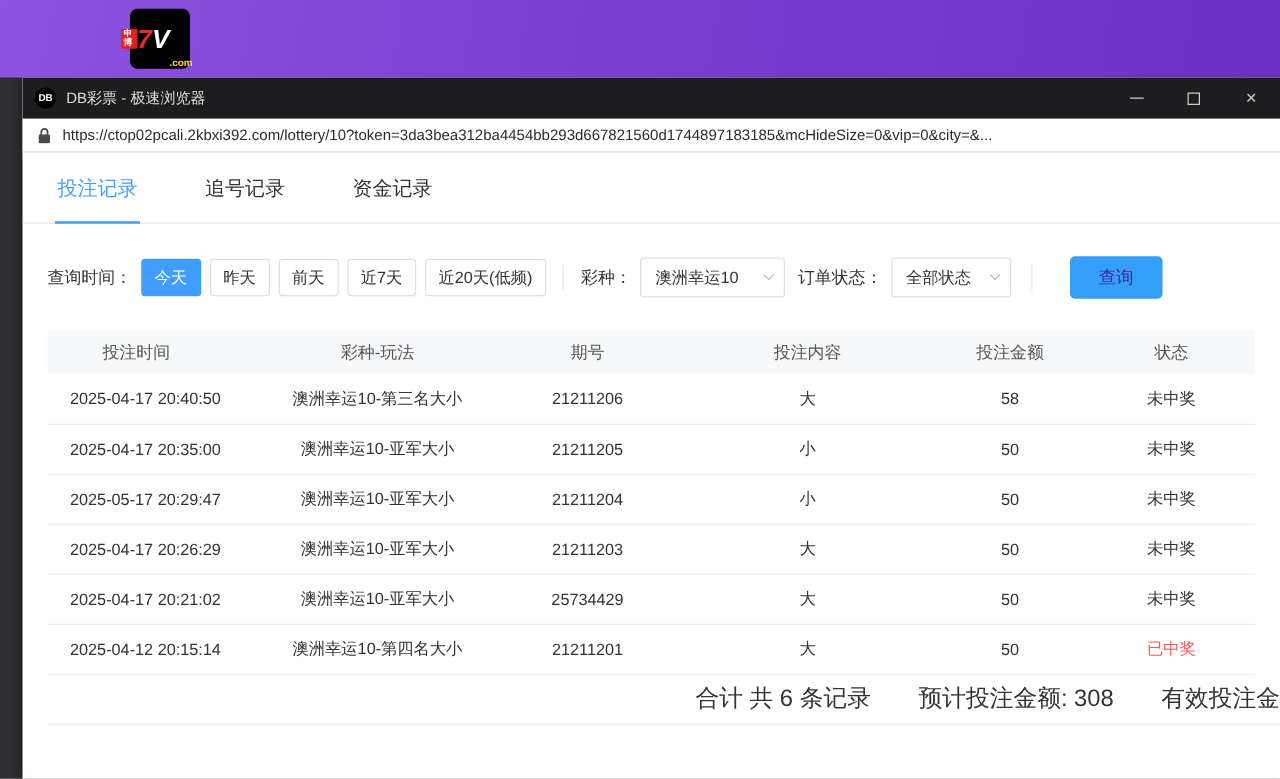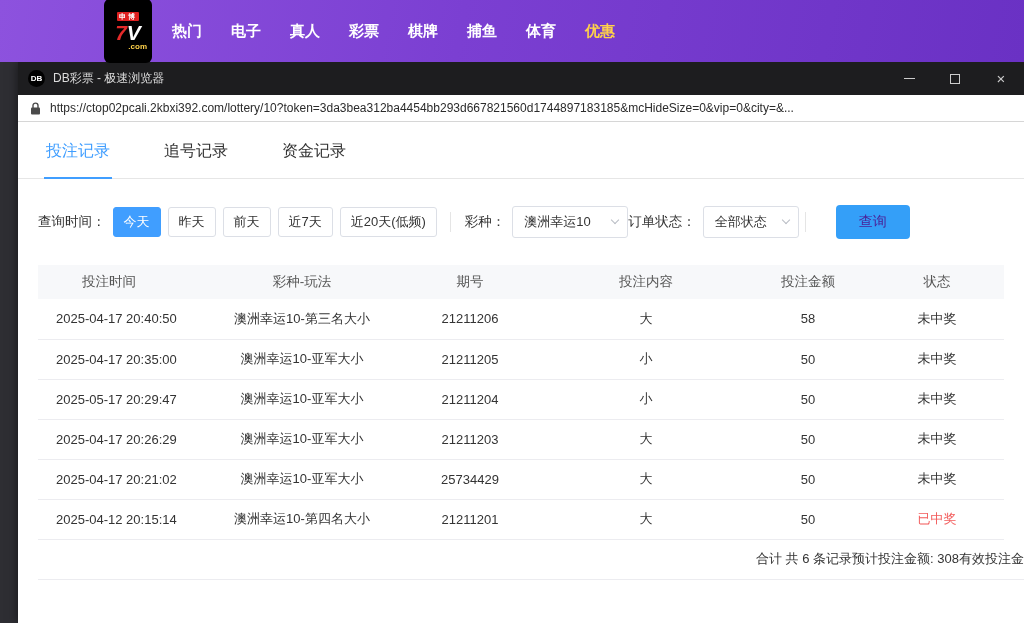--- a/index.html
+++ b/index.html
@@ -13,23 +13,23 @@
 
   
   .topnav {
     position: absolute; top:0; left:0; width:100%; height:62px;
     background: linear-gradient(100deg, #8d52de 0%, #7b3fd2 45%, #6a31c4 100%);
     display: flex; align-items: center;
     z-index: 2;
   }
   .logo {
     margin-left: 104px;
-    width: 48px; height: 64px;
+    width: 48px; height: 48px;
     background: #000; border-radius: 6px;
-    display: flex; flex-direction: column; align-items: center; justify-content: center;
+    display: flex; flex-direction: row; align-items: center; justify-content: center;
     line-height: 1; cursor: pointer;
   }
   .logo-badge {
     color: #fff; background: #e02020; font-size: 7px; font-weight: bold;
     padding: 1px 2px; border-radius: 1px; letter-spacing: 2px; margin-bottom: 1px;
   }
   .logo-main { font-size: 21px; font-weight: bold; font-style: italic; }
   .logo-main .seven { color: #e42a2a; }
   .logo-main .vee { color: #fff; }
   .logo-suffix { color: #ffd24a; font-size: 8px; font-weight: bold; align-self: flex-end; margin-right: 5px; }
@@ -73,21 +73,21 @@
   .tbtn {
     height: 30px; padding: 0 10px; border: 1px solid #dcdfe6; background: #fff;
     border-radius: 3px; margin-right: 7px; font-size: 13px; color: #333;
     display: flex; align-items: center; cursor: pointer; white-space: nowrap;
   }
   .tbtn.active { background: #409eff; border-color: #409eff; color: #fff; }
   .vsep { width: 1px; height: 20px; background: #e5e5e5; margin: 0 14px 0 6px; flex: none; }
   .dropdown {
     height: 32px; border: 1px solid #dcdfe6; border-radius: 3px;
     display: flex; align-items: center; justify-content: space-between;
-    padding: 0 9px 0 11px; color: #333; cursor: pointer; white-space: nowrap;
+    padding: 0 9px 0 11px; margin-right: 10px; color: #333; cursor: pointer; white-space: nowrap;
   }
   .dropdown.lottery { width: 116px; }
   .dropdown.status { width: 96px; }
   .chev {
     border: solid #b8bcc4; border-width: 0 1.5px 1.5px 0;
     padding: 2.5px; transform: rotate(45deg); margin-top: -4px; flex: none;
   }
   .search-btn {
     height: 34px; width: 74px; background: #349ff8; color: #4c1d95; border: none;
     border-radius: 4px; font-size: 14px; margin-left: 16px; cursor: pointer;
@@ -95,43 +95,33 @@
 
   .table-wrap { margin: 26px 0 0 20px; width: 966px; }
   table { border-collapse: collapse; table-layout: fixed; width: 100%; font-size: 13px; color: #333; }
   thead th { background: #f7f8fa; height: 34px; font-weight: normal; color: #555; font-size: 13.5px; text-align: center; }
   thead th:first-child { text-align: left; padding-left: 44px; }
   tbody td { height: 40px; text-align: center; border-bottom: 1px solid #ececf0; }
   tbody td:first-child { text-align: left; padding-left: 18px; }
   .status-won { color: #f25b5b; }
 
   .summary {
-    display: flex; justify-content: flex-end; align-items: center; 
+    display: flex; justify-content: flex-end; align-items: center; gap: 38px;
     height: 40px; border-bottom: 1px solid #ececf0; margin-left: 20px;
-    font-size: 13px; color: #333; white-space: nowrap;
+    font-size: 19px; color: #333; white-space: nowrap;
   }
 </style>
 </head>
 <body>
 
 <div class="topnav">
   <div class="logo">
     <span class="logo-badge">申博</span>
     <span class="logo-main"><span class="seven">7</span><span class="vee">V</span></span>
     <span class="logo-suffix">.com</span>
-  </div>
-  <div class="nav-items">
-    <span class="nav-item">热门</span>
-    <span class="nav-item">电子</span>
-    <span class="nav-item">真人</span>
-    <span class="nav-item">彩票</span>
-    <span class="nav-item">棋牌</span>
-    <span class="nav-item">捕鱼</span>
-    <span class="nav-item">体育</span>
-    <span class="nav-item gold">优惠</span>
   </div>
 </div>
 
 <div class="window">
 
   <div class="titlebar">
     <span class="favicon">DB</span>
     <span class="wtitle">DB彩票 - 极速浏览器</span>
     <div class="wctrl">
         <span class="min-glyph"></span>

